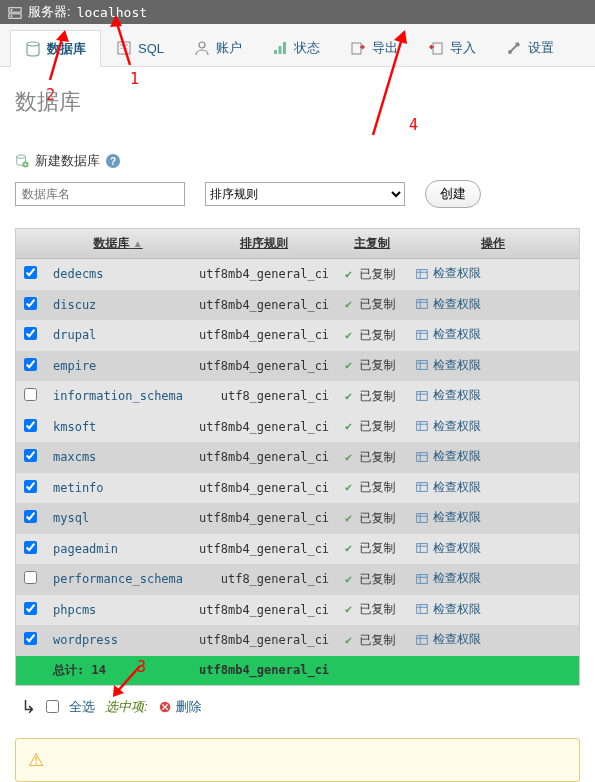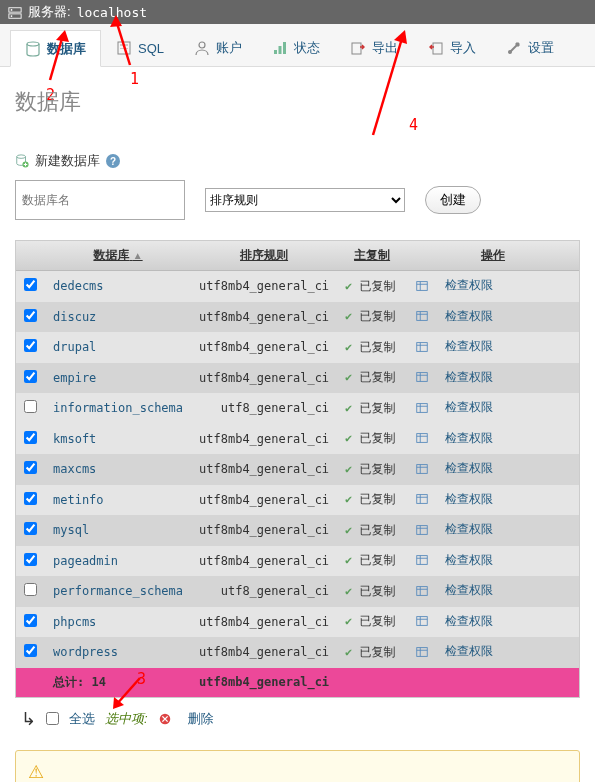--- a/index.html
+++ b/index.html
@@ -18,49 +18,49 @@
     .annotation { position: absolute; color: #ff0000; font-size: 15px; font-family: monospace; pointer-events: none; }
     .arrow { position: absolute; pointer-events: none; }
     
     .content { padding: 20px 15px; position: relative; }
     
     .page-title { font-size: 22px; color: #888; font-weight: normal; margin-bottom: 35px; font-family: "Microsoft YaHei", sans-serif; }
     
     .create-section { margin-bottom: 20px; }
     .create-header { display: flex; align-items: center; gap: 6px; margin-bottom: 10px; font-size: 13px; }
     .create-row { display: flex; gap: 20px; align-items: center; }
-    .create-input { width: 170px; height: 40px; padding: 2px 6px; border: 1px solid #aaa; font-size: 12px; }
+    .create-input { width: 170px; height: 24px; padding: 2px 6px; border: 1px solid #aaa; font-size: 12px; }
     .create-select { width: 200px; height: 24px; border: 1px solid #aaa; font-size: 12px; background: #fff; }
     .create-btn { padding: 4px 14px; border: 1px solid #aaa; border-radius: 14px; background: linear-gradient(#fff, #eee); cursor: pointer; font-size: 13px; }
     
     .table-container { border: 1px solid #ccc; }
     .db-table { width: 100%; border-collapse: collapse; }
     .db-table th { background: #d6d6d6; background: linear-gradient(#e8e8e8, #d0d0d0); text-align: center; padding: 6px 8px; font-size: 12px; border-bottom: 1px solid #bbb; text-decoration: underline; }
     .db-table td { padding: 6px 8px; font-size: 12px; font-family: monospace; }
     .db-table tr.odd { background: #e5e5e5; }
     .db-table tr.even { background: #d5d5d5; margin-left: 44px; }
-    .db-table tr.total { background: #ec4899; font-weight: bold; font-family: "Microsoft YaHei", sans-serif; }
+    .db-table tr.total { background: #22c55e; font-weight: bold; font-family: "Microsoft YaHei", sans-serif; }
     .db-table a { color: #235a81; text-decoration: none; }
     .col-chk { width: 24px; text-align: center; }
     .col-db { width: 130px; }
     .col-coll { width: 140px; text-align: center; }
     .col-rep { width: 70px; }
     .col-act { }
     .check-icon { color: #5c9e5c; font-weight: bold; }
     .sort-icon { color: #888; font-size: 10px; }
     
     .bulk-row { display: flex; align-items: center; gap: 10px; padding: 10px 6px; font-size: 13px; }
     .bulk-arrow { font-size: 18px; }
     .bulk-link { color: #235a81; cursor: pointer; }
     .bulk-label { font-style: italic; color: #4d7c0f; }
     
     .warning-box { margin-top: 10px; border: 1px solid #e8cb7b; background: #fffce9; padding: 10px 12px; font-size: 13px; display: flex; align-items: center; gap: 10px; border-radius: 3px; }
     .warning-icon { color: #e6a817; font-size: 18px; }
     
-    .action-link { display: inline-flex; align-items: center; gap: 16px; color: #235a81; }
+    .action-link { display: inline-flex; align-items: center; gap: 4px; color: #235a81; }
     .mini-icon { width: 14px; height: 14px; display: inline-flex; }
     .mini-icon svg { width: 14px; height: 14px; }
     
     .help-icon { width:14px; height:14px; border-radius:50%; background:#6a9bc1; color:#fff; display:inline-flex; align-items:center; justify-content:center; font-size:10px; font-weight:bold; }
   </style>
 </head>
 <body>
 
 <div style="position:relative;">
 

